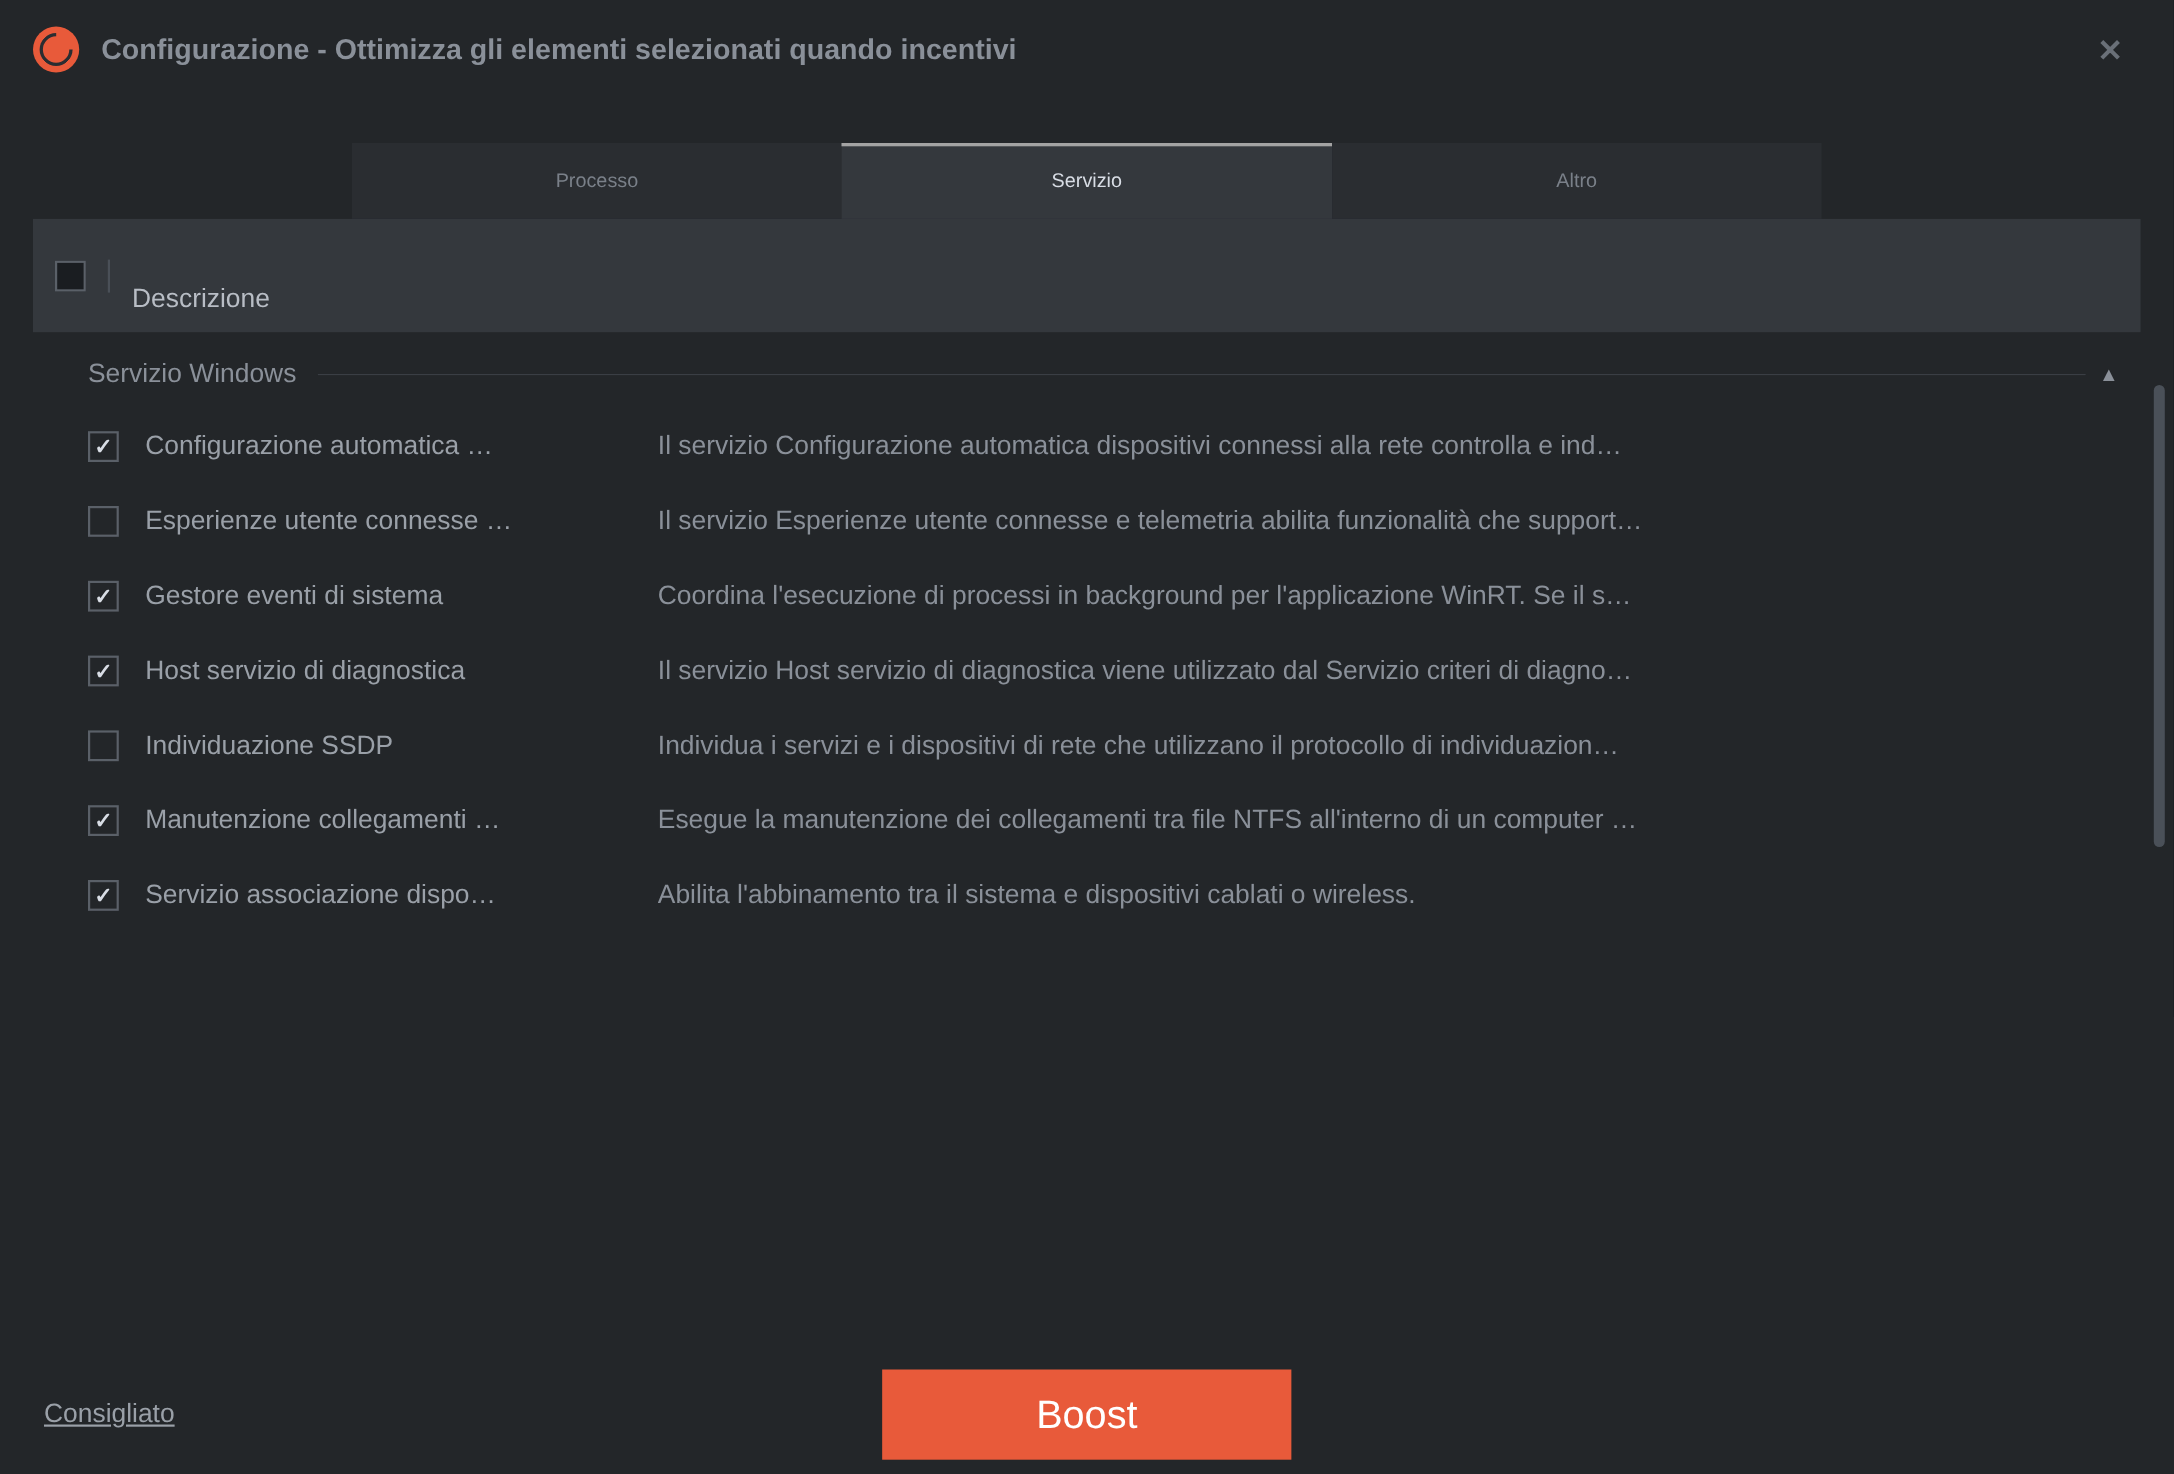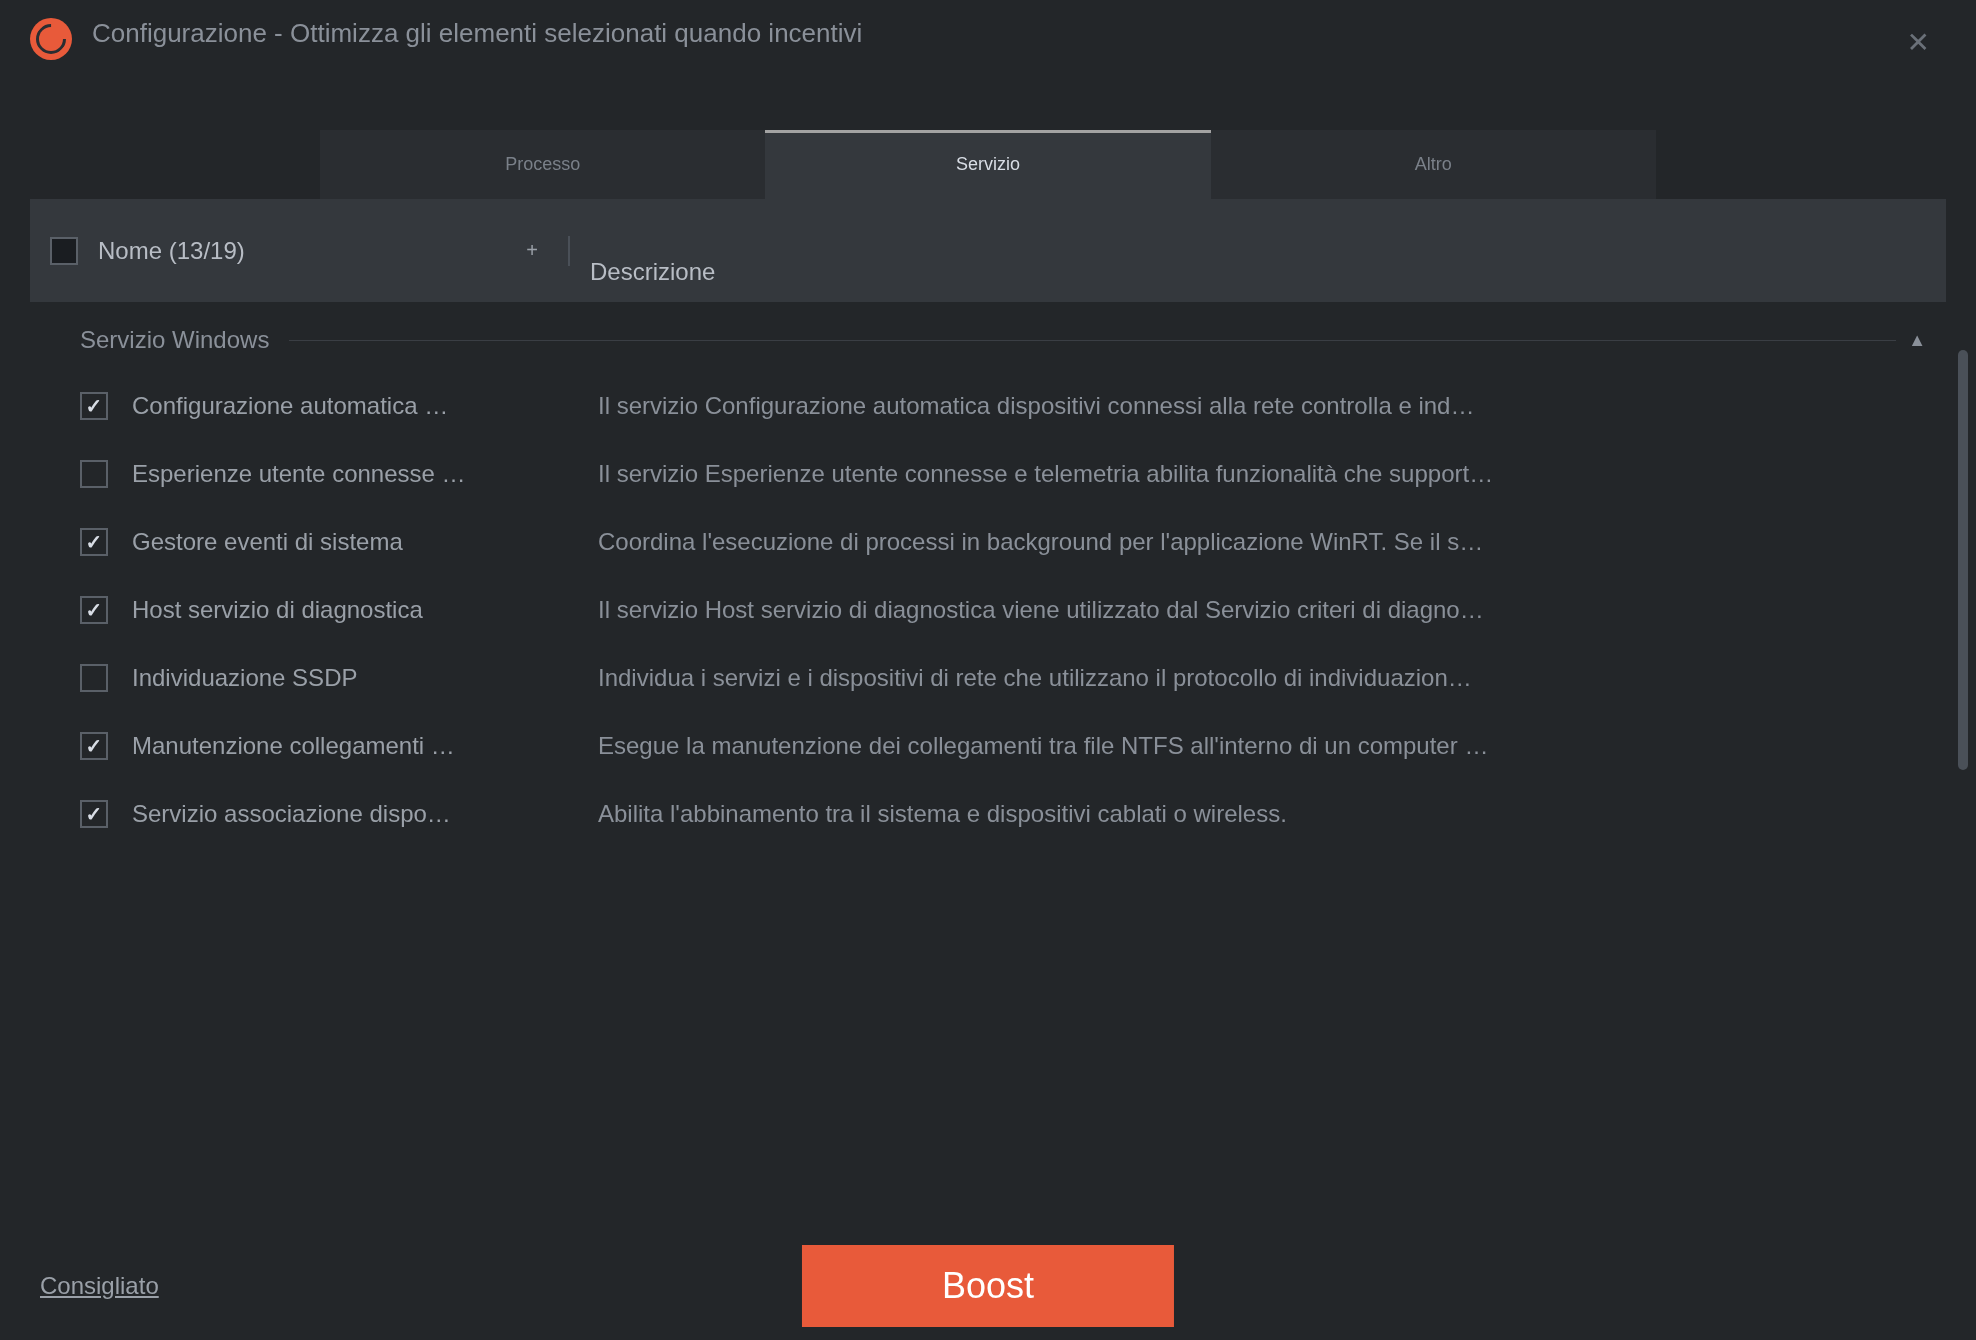--- a/index.html
+++ b/index.html
@@ -17,23 +17,24 @@
     }
     .window {
       width: 100%;
       height: 100%;
       background: #232629;
       display: flex;
       flex-direction: column;
     }
     .titlebar {
       display: flex;
-      align-items: flex-start;
+      align-items: center;
       padding: 18px 30px;
       height: 90px;
+      font-weight: bold;
     }
     .app-icon {
       width: 42px;
       height: 42px;
       border-radius: 50%;
       background: #e85a3a;
       display: flex;
       align-items: center;
       justify-content: center;
       margin-right: 20px;
@@ -235,24 +236,20 @@
 
   <div class="content">
     <div class="tabs">
       <div class="tab">Processo</div>
       <div class="tab active">Servizio</div>
       <div class="tab">Altro</div>
     </div>
 
     <div class="table-header">
       <div class="header-checkbox"></div>
-      <div class="col-name">
-        <span>Nome (13/19)</span>
-        <span class="sort-indicator">+</span>
-      </div>
       <div class="col-divider"></div>
       <div class="col-desc">Descrizione</div>
     </div>
 
     <div class="table-body">
       <div class="group-header">
         <span>Servizio Windows</span>
         <div class="group-line"></div>
         <span class="group-collapse">▲</span>
       </div>

